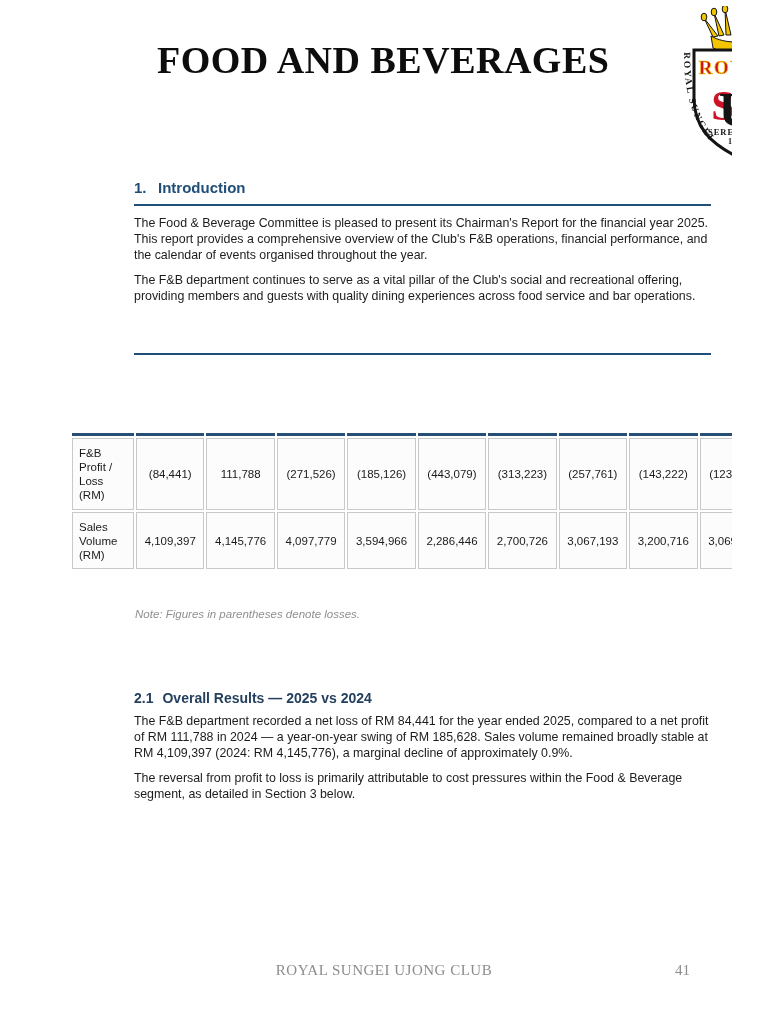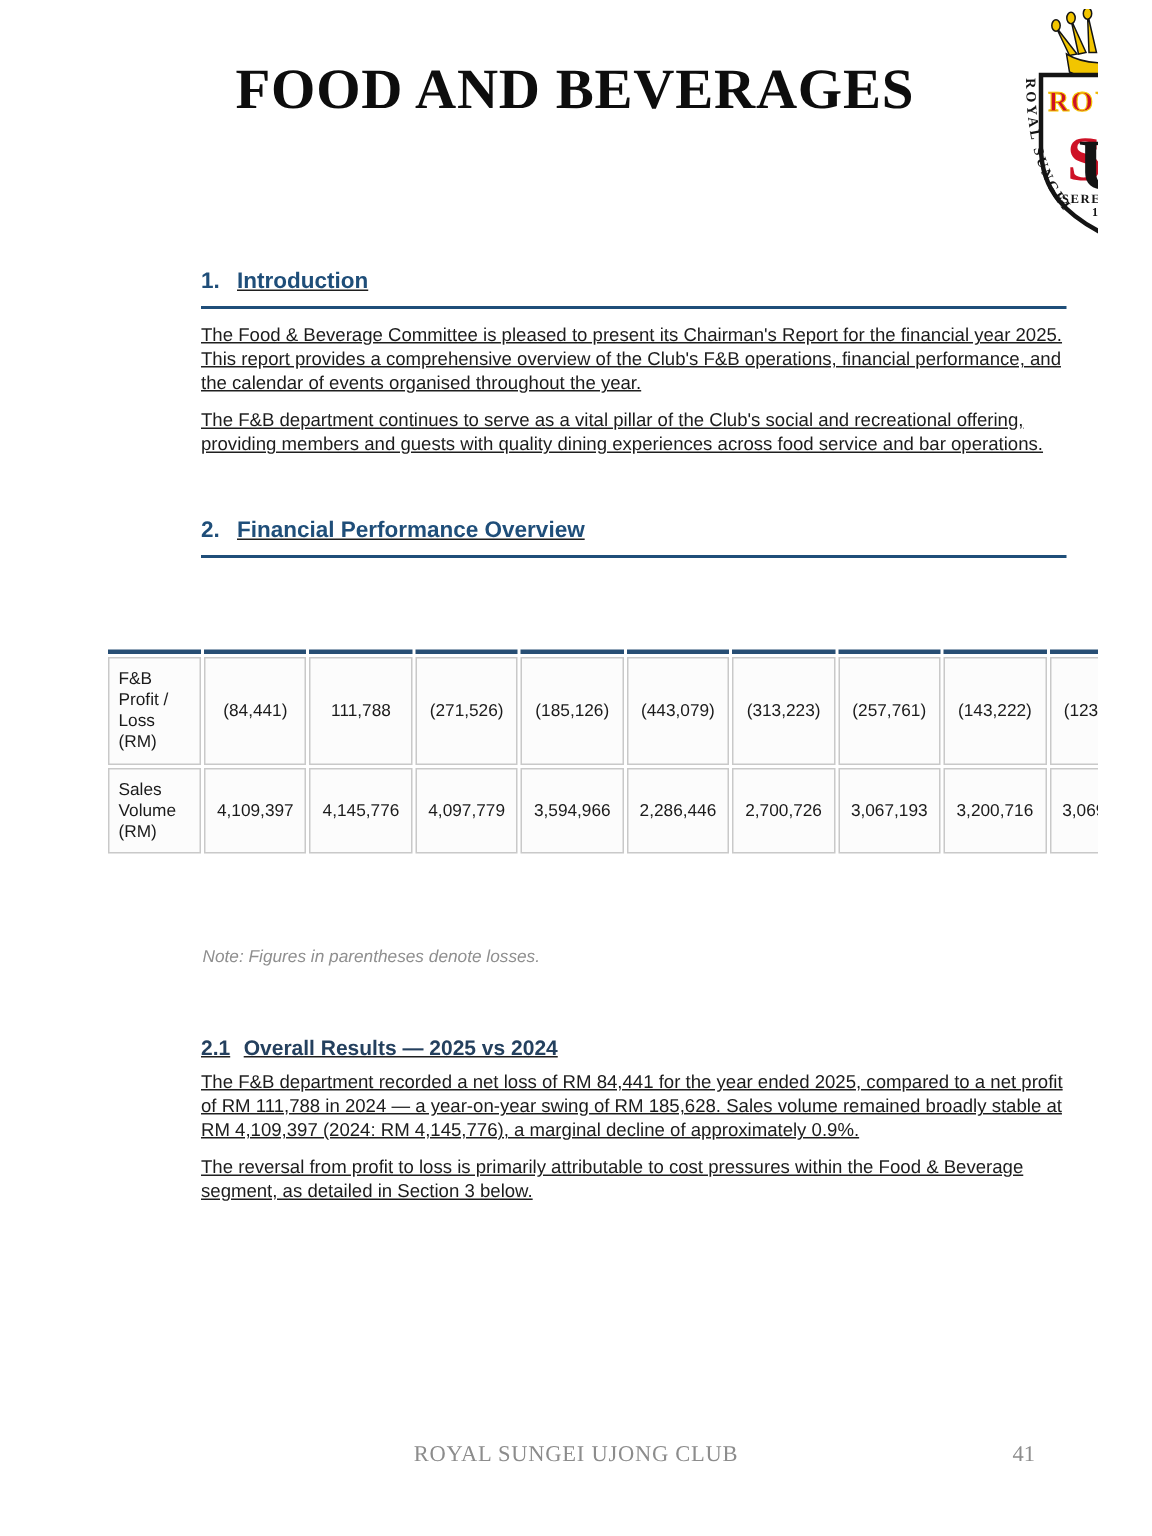--- a/index.html
+++ b/index.html
@@ -5,21 +5,21 @@
   html,body{margin:0;padding:0;background:#ffffff;}
   .page{position:relative;width:696px;height:1024px;background:#ffffff;overflow:hidden;
         font-family:"Liberation Sans",sans-serif;color:#1f1f1f;margin:0 auto;}
 
   .doc-title{position:absolute;left:121px;top:38px;margin:0;
              font-family:"Liberation Serif",serif;font-weight:700;font-size:38px;
              letter-spacing:.5px;color:#0d0d0d;white-space:nowrap;}
 
   .logo{position:absolute;left:639px;top:6px;width:122px;height:158px;}
 
-  .section{position:absolute;left:98px;width:577px;text-decoration:underline;}
+  .section{position:absolute;left:98px;width:577px;}
   #sec-intro{top:179px;}
   #sec-fin{top:345px;}
   #sec-overall{top:690px;}
 
   .sec-head{margin:0;font-size:15px;font-weight:700;color:#1F4E79;}
   .sec-head .num{display:inline-block;min-width:16px;margin-right:8px;}
   .sec-rule{height:2px;background:#1F4E79;margin:8px 0 4px 0;}
   .para{margin:9px 0 0 0;font-size:12.4px;line-height:16px;color:#1c1c1c;}
 
   .sub-head{margin:0 0 7px 0;font-size:14px;font-weight:700;color:#24405E;}
@@ -29,21 +29,21 @@
   table.fin{border-collapse:separate;border-spacing:2px;width:700px;table-layout:fixed;}
   table.fin th{background:#274E74;color:#ffffff;font-size:11.5px;font-weight:700;
                padding:5px 0;text-align:center;}
   table.fin tr.seprow td{background:#274E74;height:3px;padding:0;border:none;}
   table.fin tbody td{background:#fcfcfc;border:1px solid #c9c9c9;font-size:11.5px;
                      color:#1a1a1a;text-align:center;vertical-align:middle;padding:4px 3px;}
   table.fin td.item{text-align:left;padding:6px 4px 6px 6px;line-height:14px;}
   table.fin tr.r1 td{height:58px;}
   table.fin tr.r2 td{height:43px;}
 
-  .note{position:absolute;left:99px;top:632px;font-size:11.5px;font-style:italic;color:#8f8f8f;}
+  .note{position:absolute;left:99px;top:608px;font-size:11.5px;font-style:italic;color:#8f8f8f;}
 
   .footer-name{position:absolute;left:0;right:0;top:962px;text-align:center;
                font-family:"Liberation Serif",serif;font-size:15px;color:#8c8c8c;letter-spacing:.5px;}
   .footer-page{position:absolute;right:42px;top:962px;
                font-family:"Liberation Serif",serif;font-size:15px;color:#8c8c8c;}
 </style>
 </head>
 <body>
 
 <div class="page">
@@ -96,23 +96,20 @@
   <div class="section" id="sec-intro">
     <h2 class="sec-head">
       <span class="num">1.</span><span>Introduction</span>
     </h2>
     <div class="sec-rule"></div>
     <p class="para">The Food &amp; Beverage Committee is pleased to present its Chairman's Report for the financial year 2025. This report provides a comprehensive overview of the Club's F&amp;B operations, financial performance, and the calendar of events organised throughout the year.</p>
     <p class="para">The F&amp;B department continues to serve as a vital pillar of the Club's social and recreational offering, providing members and guests with quality dining experiences across food service and bar operations.</p>
   </div>
 
   <div class="section" id="sec-fin">
-    <h2 class="sec-head">
-      <span class="num">2.</span><span>Financial Performance Overview</span>
-    </h2>
     <div class="sec-rule"></div>
   </div>
 
   <div class="table-wrap">
     <table class="fin">
       <colgroup>
         <col style="width:62px">
         <col>
           <col>
           <col>

